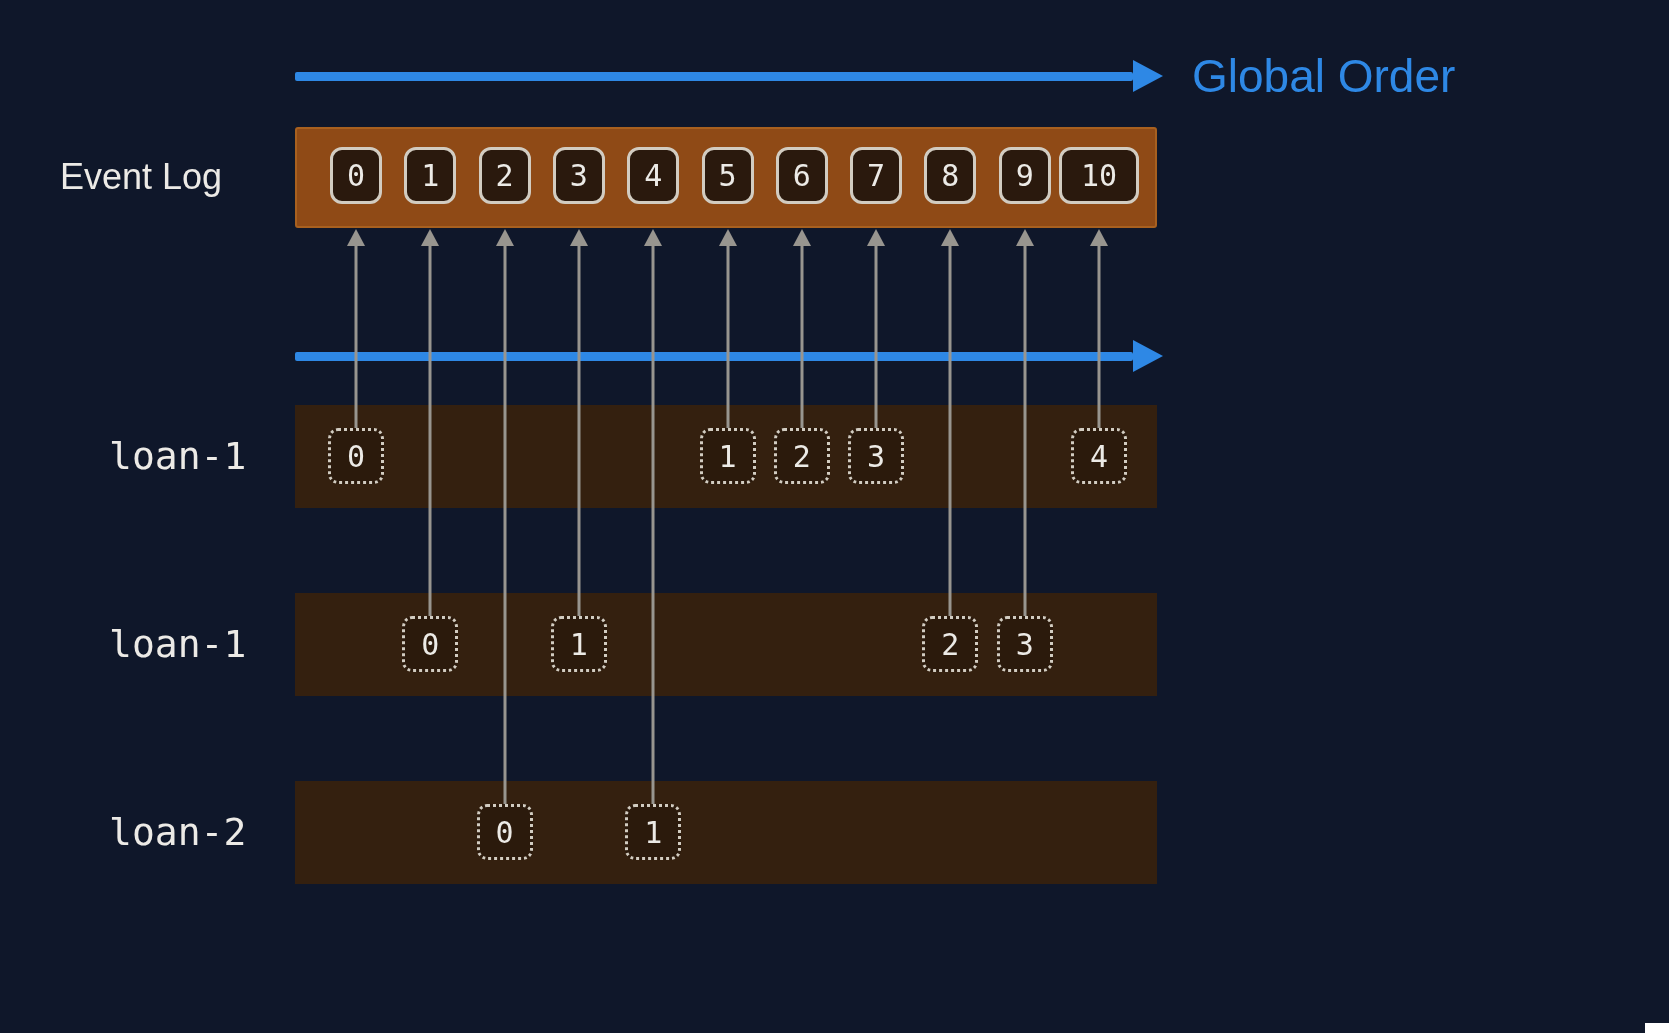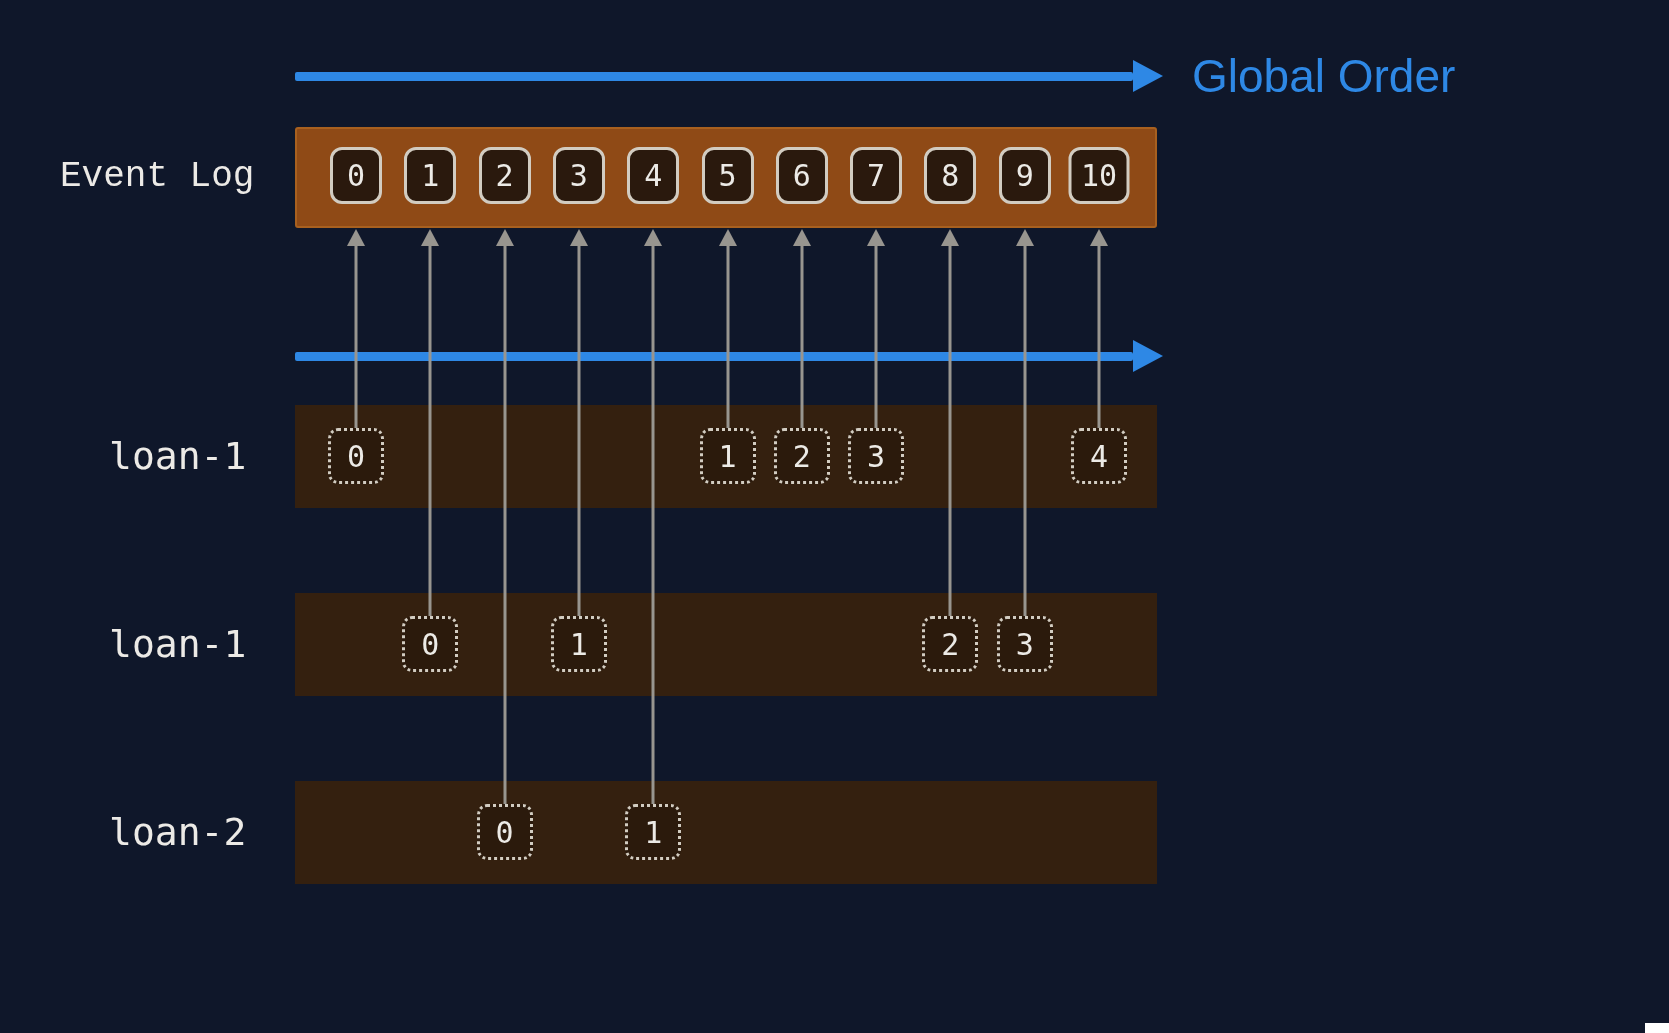--- a/index.html
+++ b/index.html
@@ -55,21 +55,21 @@
     font-size: 30px;
     display: flex; align-items: center; justify-content: center;
     z-index: 3;
   }
   .side-label {
     position: absolute;
     color: var(--text);
     line-height: 1;
     white-space: nowrap;
   }
-  .sans { font-family: Liberation Mono, monospace; font-size: 36px; }
+  .sans { font-family: Liberation Sans, sans-serif; font-size: 36px; }
   .mono { font-family: "DejaVu Sans Mono", monospace; font-size: 38px; margin-left: 21px; }
   .stream-bar {
     position: absolute;
     left: 295px;
     width: 862px; height: 103px;
     background: var(--stream-bg);
     z-index: 1;
   }
   .stream-box {
     position: absolute;
@@ -122,21 +122,21 @@
 <div class="event-slot" style="left: 356px; width: 52px; transform: translateX(-50%);">0</div>
     <div class="event-slot" style="left: 430.3px; width: 52px; transform: translateX(-50%);">1</div>
     <div class="event-slot" style="left: 504.6px; width: 52px; transform: translateX(-50%);">2</div>
     <div class="event-slot" style="left: 578.9px; width: 52px; transform: translateX(-50%);">3</div>
     <div class="event-slot" style="left: 653.2px; width: 52px; transform: translateX(-50%);">4</div>
     <div class="event-slot" style="left: 727.5px; width: 52px; transform: translateX(-50%);">5</div>
     <div class="event-slot" style="left: 801.8px; width: 52px; transform: translateX(-50%);">6</div>
     <div class="event-slot" style="left: 876.1px; width: 52px; transform: translateX(-50%);">7</div>
     <div class="event-slot" style="left: 950.4px; width: 52px; transform: translateX(-50%);">8</div>
     <div class="event-slot" style="left: 1024.7px; width: 52px; transform: translateX(-50%);">9</div>
-    <div class="event-slot" style="left: 1099px; width: 61px; transform: translateX(-50%);">10</div>
+    <div class="event-slot" style="left: 1099px; width: 80px; transform: translateX(-50%);">10</div>
     <div class="stream-bar" style="top: 405px;"></div>
     <div class="side-label mono" style="left: 88px; top: 437px;">loan-1</div>
     <div class="connector" style="left: 356px; top: 244px; height: 184px; transform: translateX(-50%);"></div>
     <div class="connector-head" style="left: 356px; top: 229px; transform: translateX(-50%);"></div>
     <div class="stream-box" style="left: 356px; top: 428px; transform: translateX(-50%);">0</div>
     <div class="connector" style="left: 727.5px; top: 244px; height: 184px; transform: translateX(-50%);"></div>
     <div class="connector-head" style="left: 727.5px; top: 229px; transform: translateX(-50%);"></div>
     <div class="stream-box" style="left: 727.5px; top: 428px; transform: translateX(-50%);">1</div>
     <div class="connector" style="left: 801.8px; top: 244px; height: 184px; transform: translateX(-50%);"></div>
     <div class="connector-head" style="left: 801.8px; top: 229px; transform: translateX(-50%);"></div>

